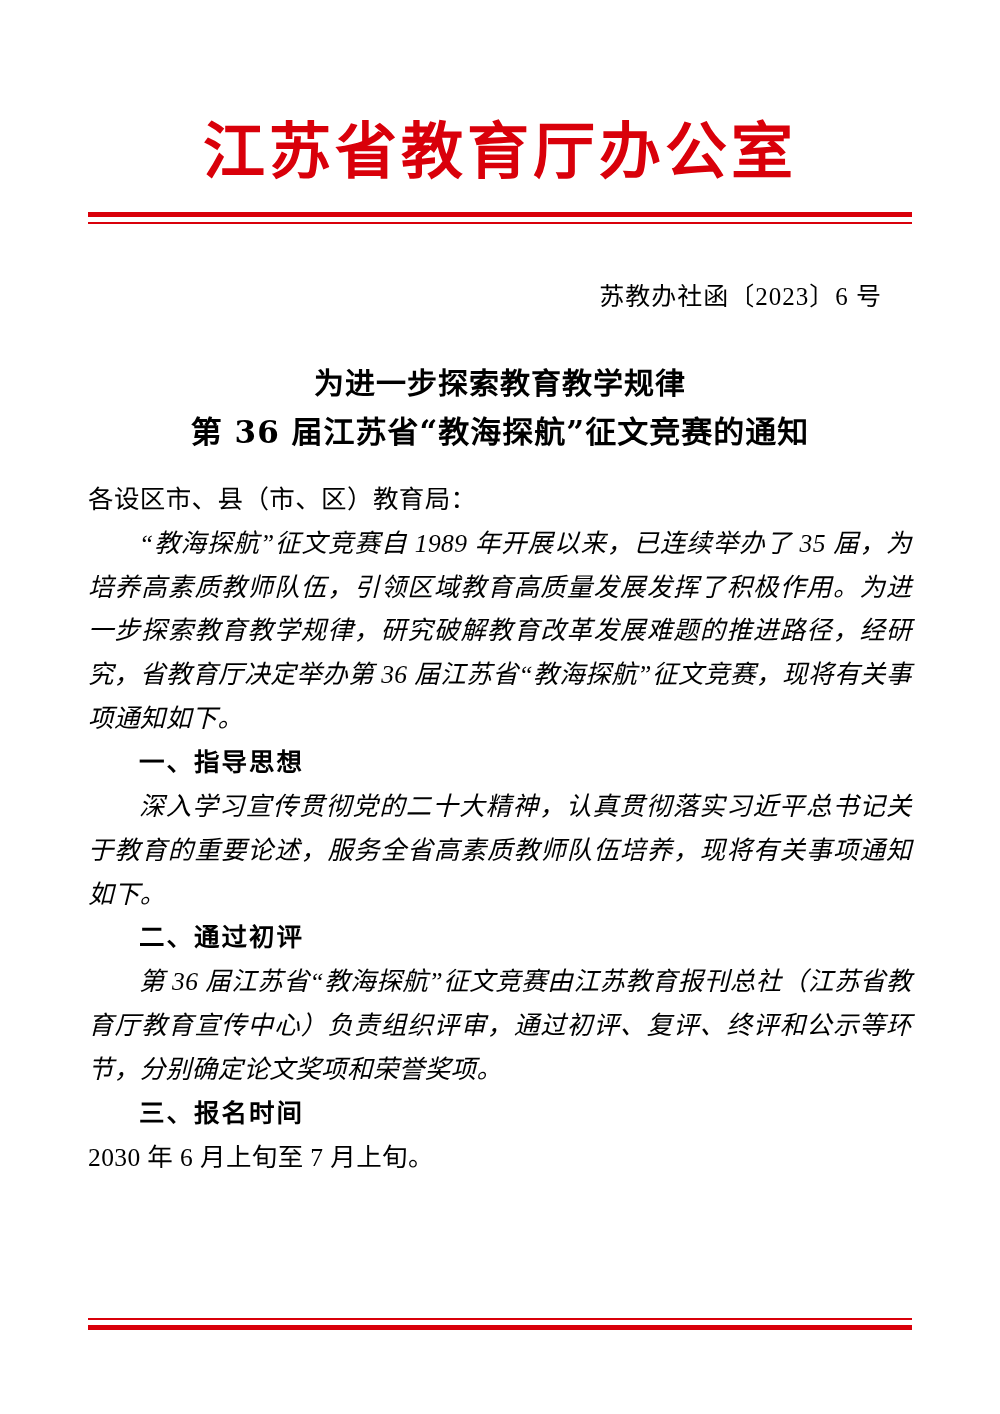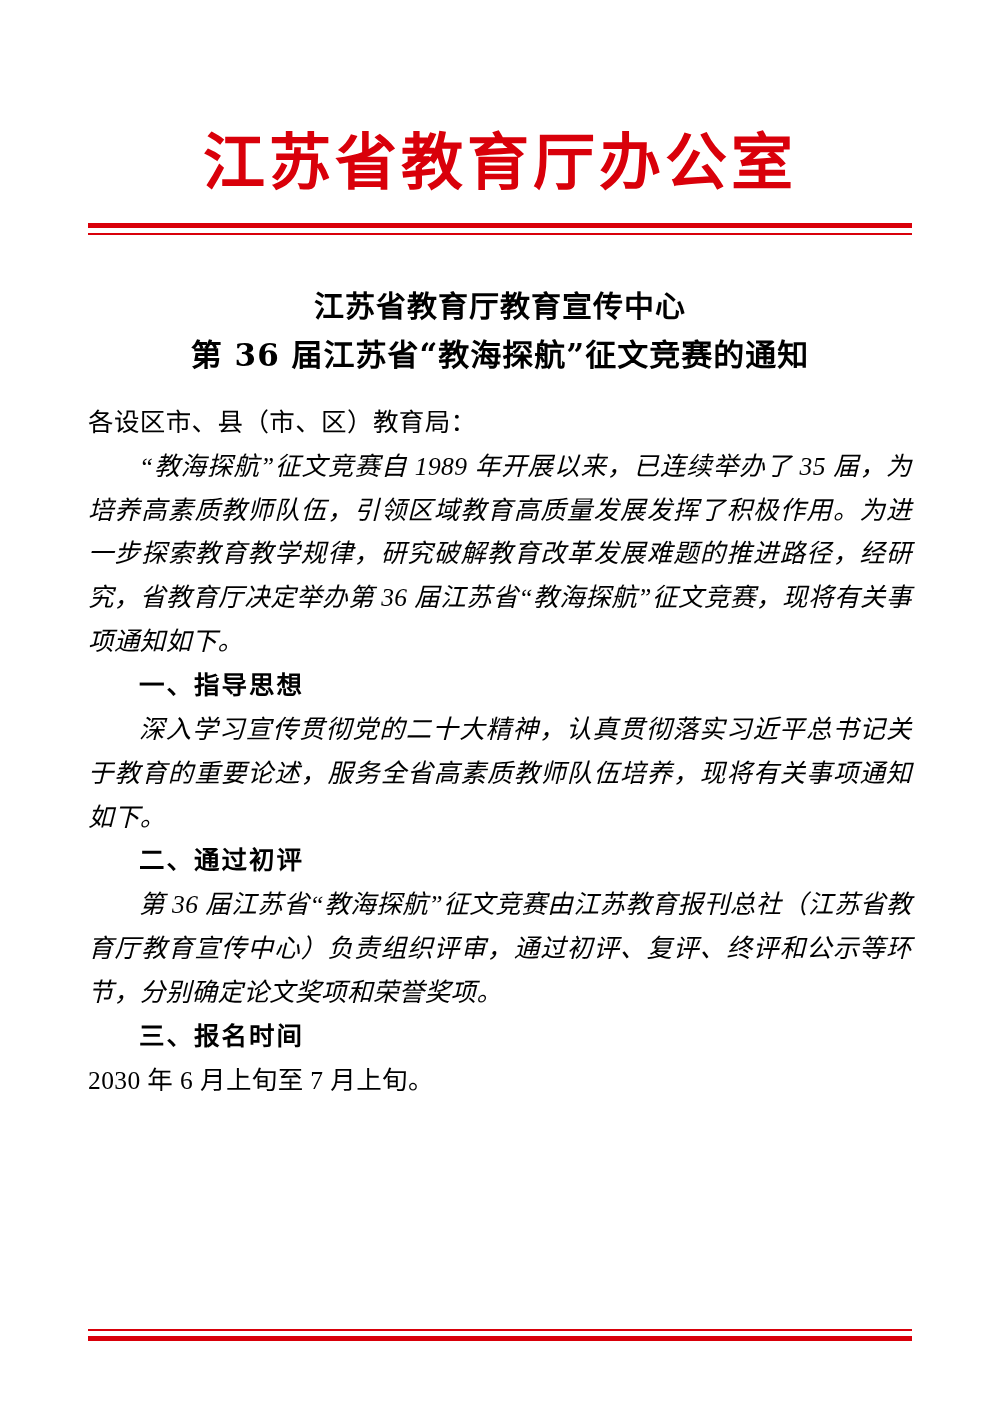--- a/index.html
+++ b/index.html
@@ -21,21 +21,20 @@
     height: 1414px;
     box-sizing: border-box;
     padding: 0 88px;
     position: relative;
   }
 
   
   .masthead {
     padding-top: 118px;
     text-align: center;
-    margin-top: 11px;
   }
   .masthead-title {
     color: #d9000a;
     font-family: "DejaVu Serif", "Liberation Serif", serif;
     font-weight: bold;
     font-size: 62px;
     letter-spacing: 4px;
     line-height: 1.1;
     white-space: nowrap;
   }
@@ -118,23 +117,24 @@
 
 <div class="page">
 
   <div class="masthead">
     <div class="masthead-title">江苏省教育厅办公室</div>
   </div>
 
   <div class="rule-thick"></div>
   <div class="rule-thin"></div>
 
+  <div class="doc-number">苏教办社函〔2023〕6 号</div>
 
   <div class="doc-title">
-    <div class="line1">江苏省教育厅教育宣传中心</div>
+    <div class="line1">为进一步探索教育教学规律</div>
     <div class="line2">第 36 届江苏省“教海探航”征文竞赛的通知</div>
   </div>
 
   <div class="body-text">
     <p>各设区市、县（市、区）教育局：</p>
     <p class="indent2">“教海探航”征文竞赛自 1989 年开展以来，已连续举办了 35 届，为培养高素质教师队伍，引领区域教育高质量发展发挥了积极作用。为进一步探索教育教学规律，研究破解教育改革发展难题的推进路径，经研究，省教育厅决定举办第 36 届江苏省“教海探航”征文竞赛，现将有关事项通知如下。</p>
 
     <p class="heading">一、指导思想</p>
     <p class="indent2">深入学习宣传贯彻党的二十大精神，认真贯彻落实习近平总书记关于教育的重要论述，服务全省高素质教师队伍培养，现将有关事项通知如下。</p>
 

